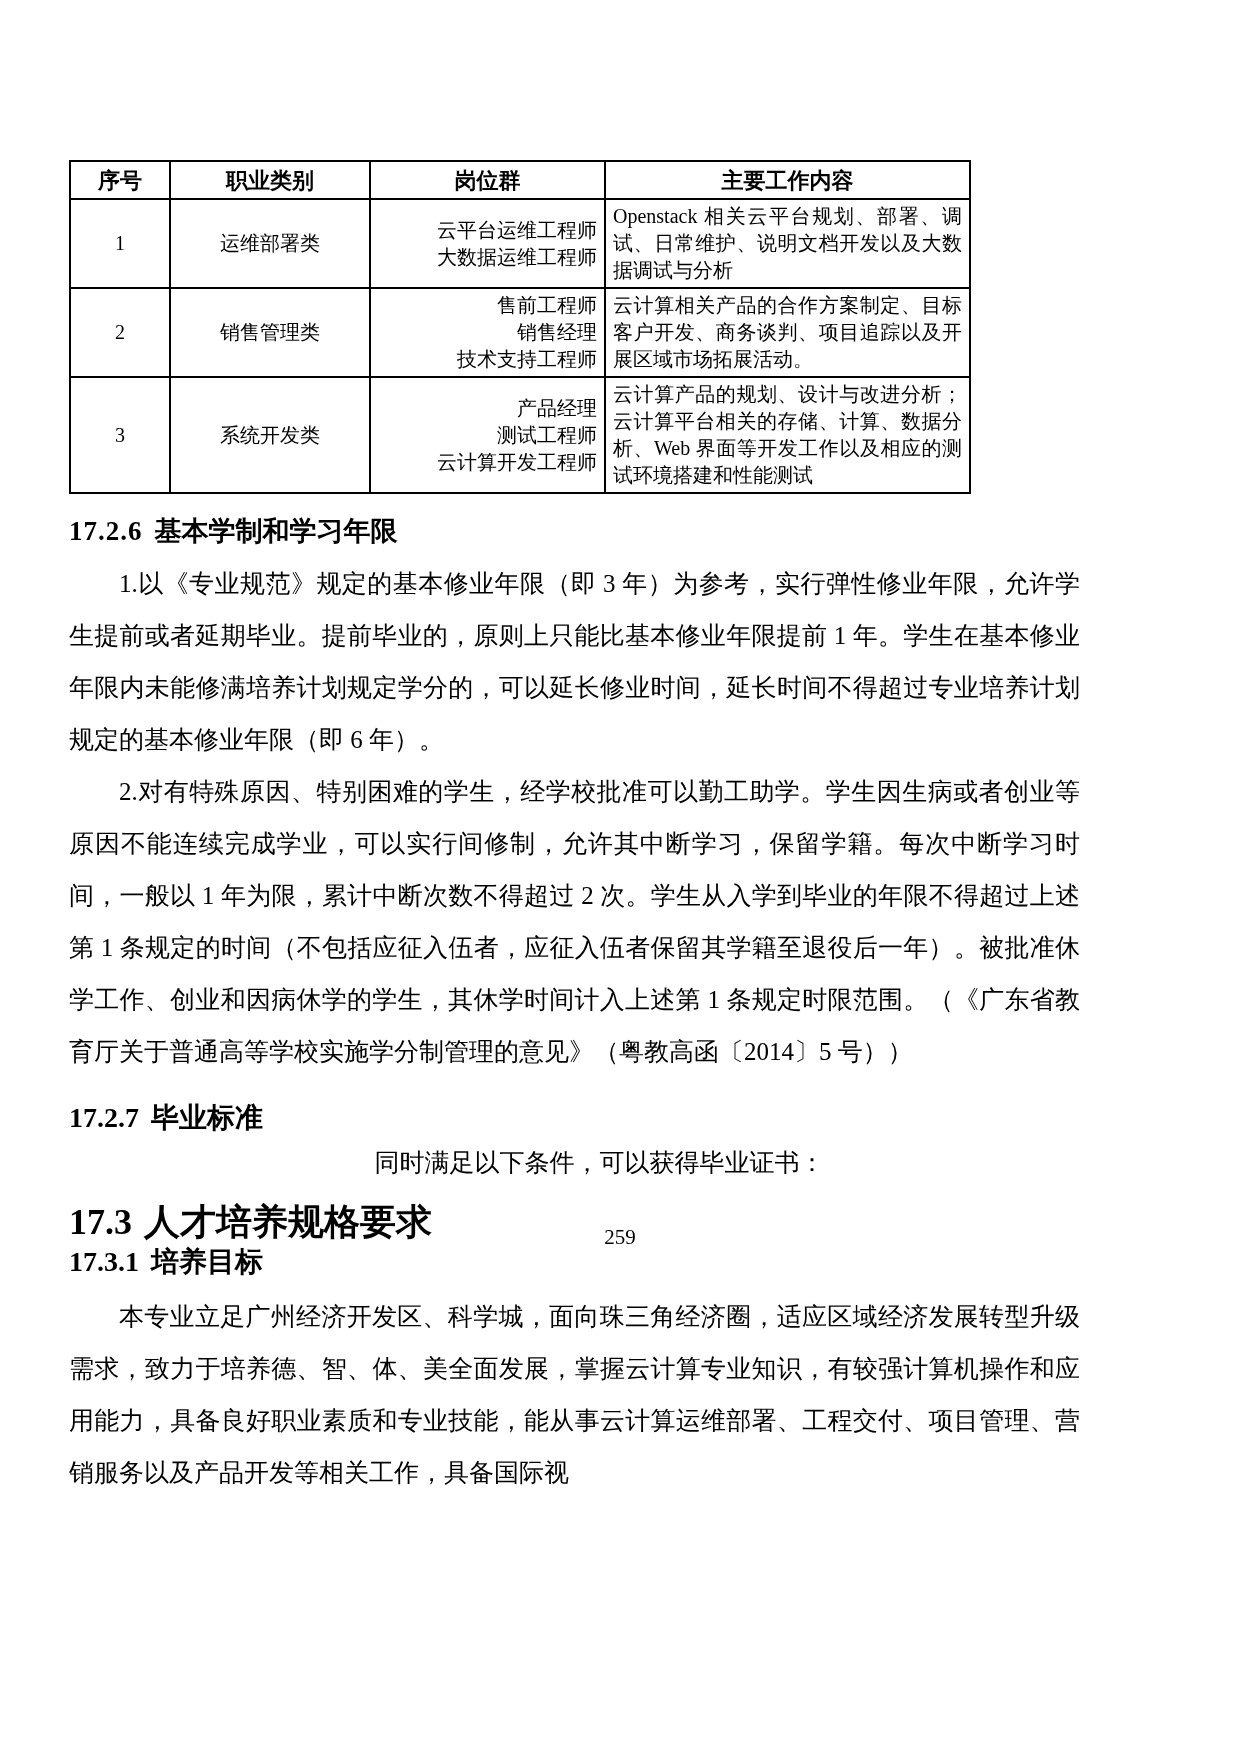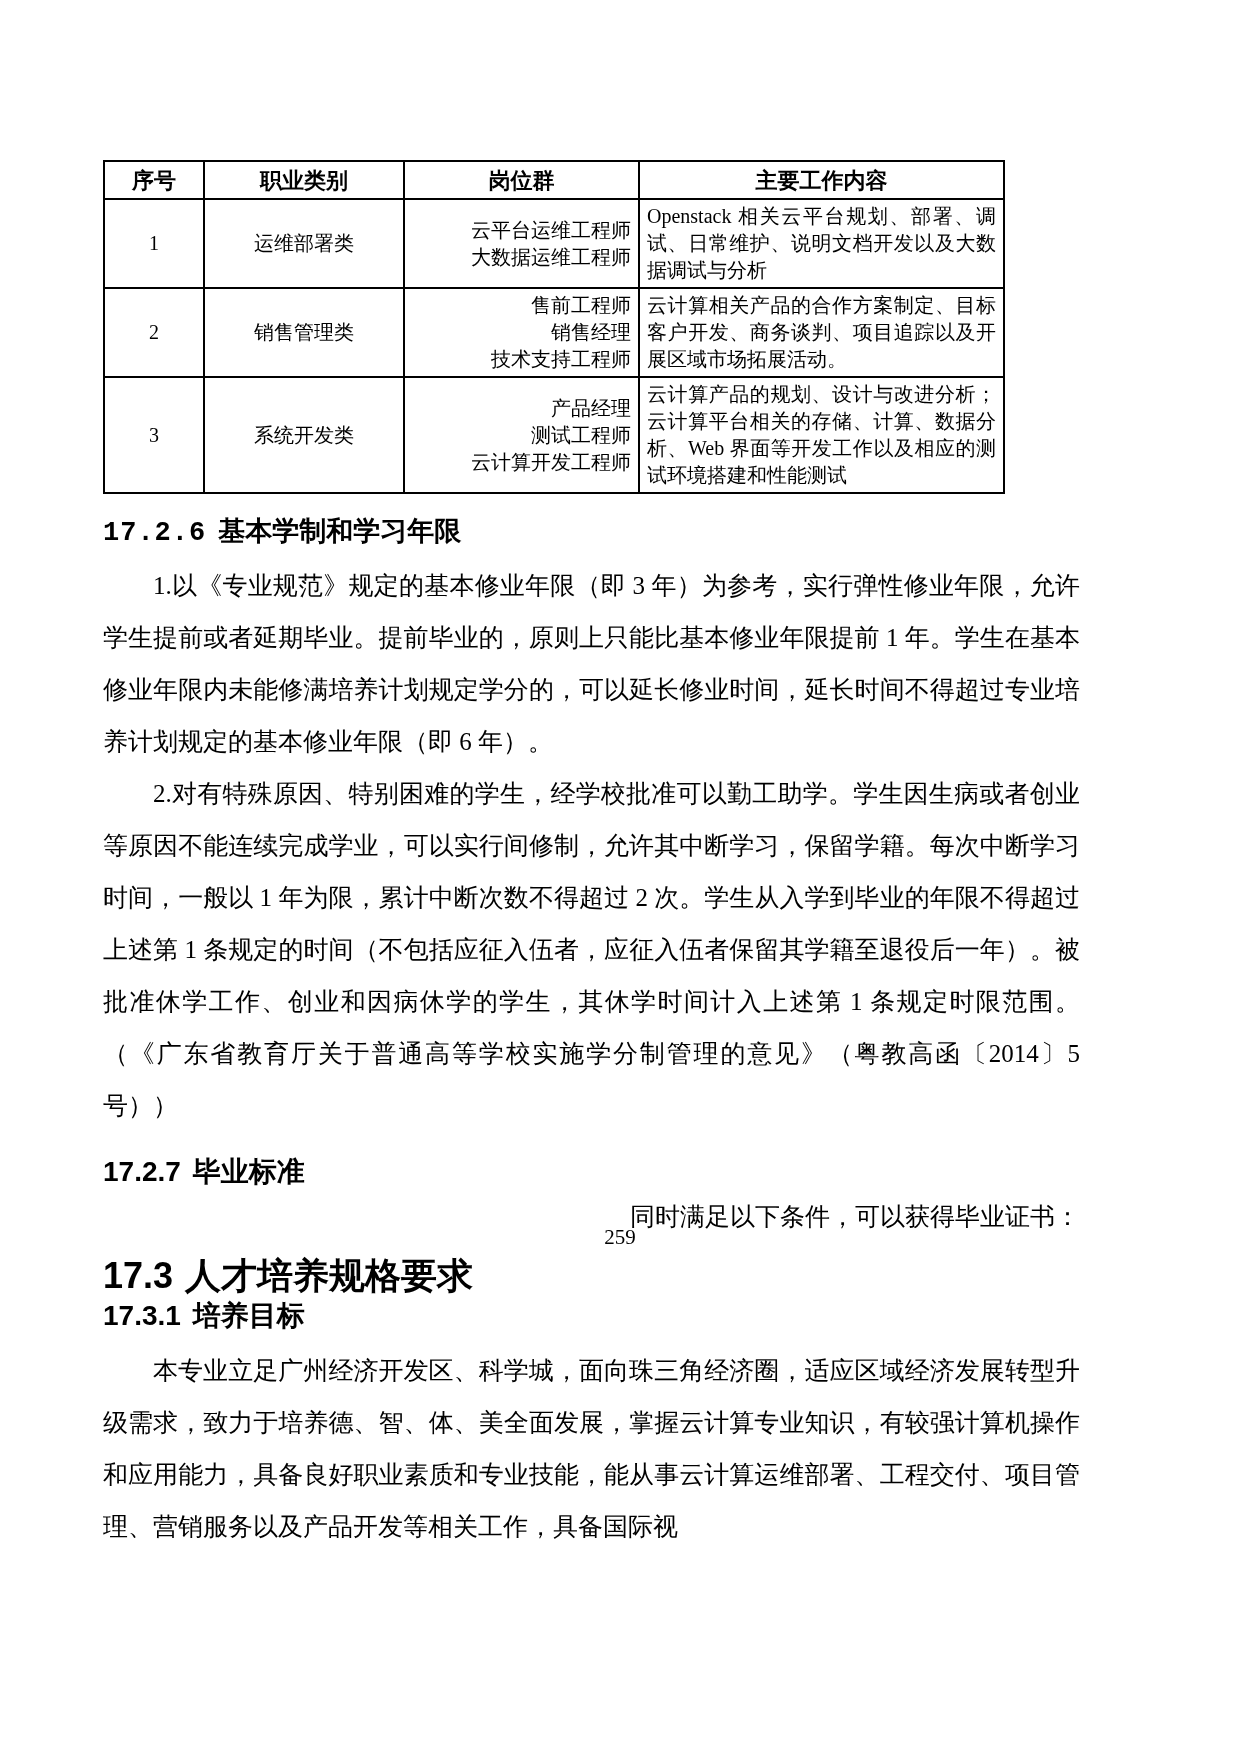--- a/index.html
+++ b/index.html
@@ -9,21 +9,21 @@
     background: #ffffff;
     color: #000000;
     font-family: "Liberation Serif", serif;
     position: relative;
     overflow: hidden;
   }
   .page {
     box-sizing: border-box;
     width: 1240px;
     height: 1302px;
-    padding: 160px 160px 0 103px;
+    padding: 160px 160px 0 69px;
     position: relative;
   }
 
   
   table.jobs {
     border-collapse: collapse;
     table-layout: fixed;
     width: 900px;
     font-size: 20px;
     line-height: 27px;
@@ -58,32 +58,32 @@
   }
   .h-1726 { font-size: 27px; line-height: 34px; margin-top: 20px; }
   .h-1726 .sec-num {
     font-family: "Liberation Mono", monospace;
     letter-spacing: 1px;
     margin-right: 14px;
   }
   .h-1727 { font-size: 28px; line-height: 38px; margin-top: 21px; }
   .h-173  { font-size: 36px; line-height: 38px; margin-top: 14px; }
   .h-1731 { font-size: 28px; line-height: 38px; margin-top: 2px; }
-  .heading .sec-num { margin-right: 12px; }
+  .heading .sec-num { margin-right: 12px; font-family: Liberation Serif, serif; }
 
   
   .para {
     font-size: 25px;
     line-height: 52px;
     text-align: justify;
     text-indent: 50px;
     margin: 0;
   }
   .para.first { margin-top: 10px; }
-  .para.single { text-align: right; }
+  .para.single { text-align: center; }
 
   
   .page-number {
     position: absolute;
     left: 0;
     right: 0;
     bottom: 52px;
     text-align: center;
     font-size: 21px;
   }

